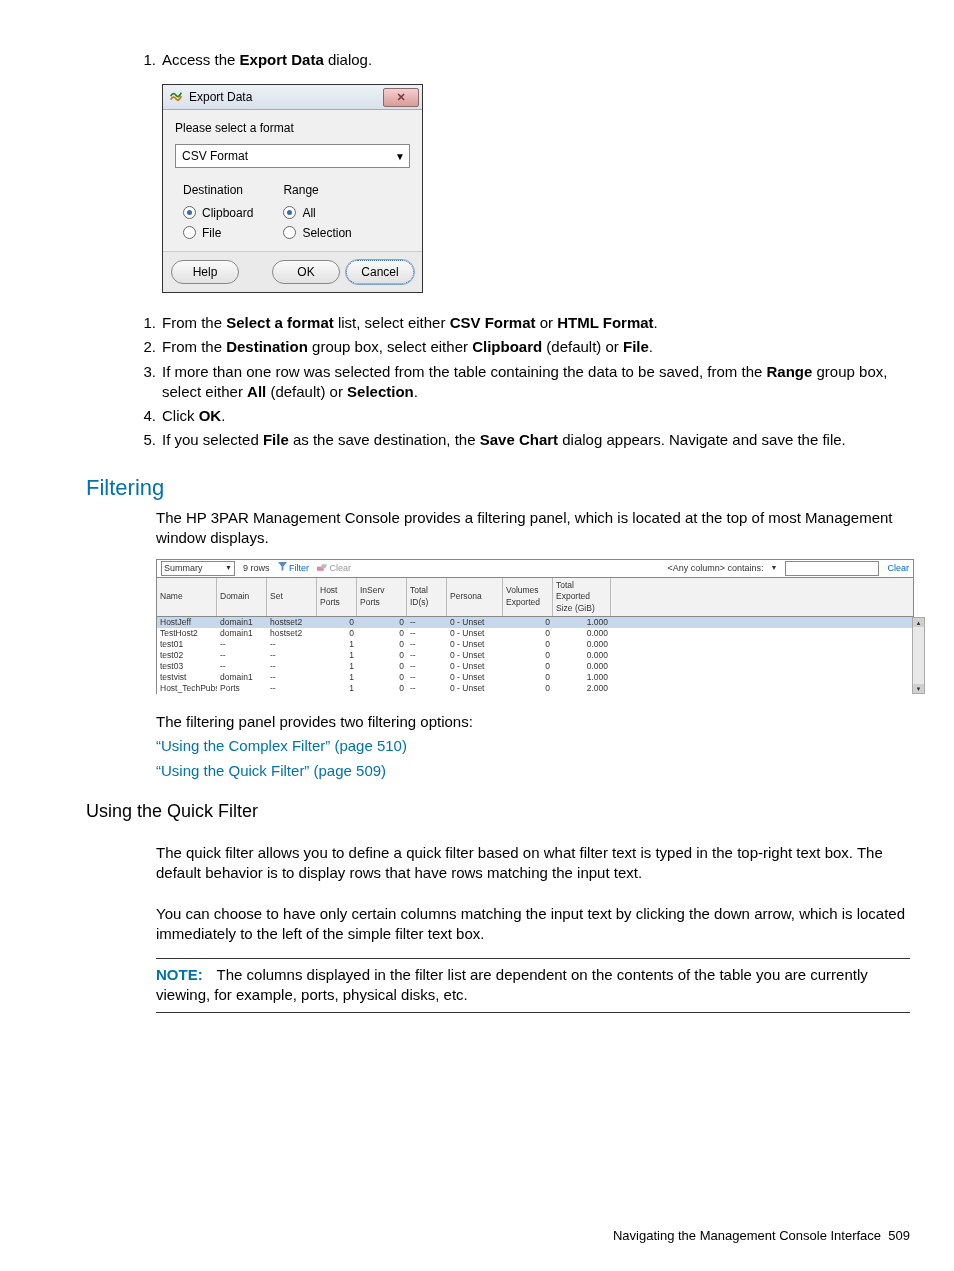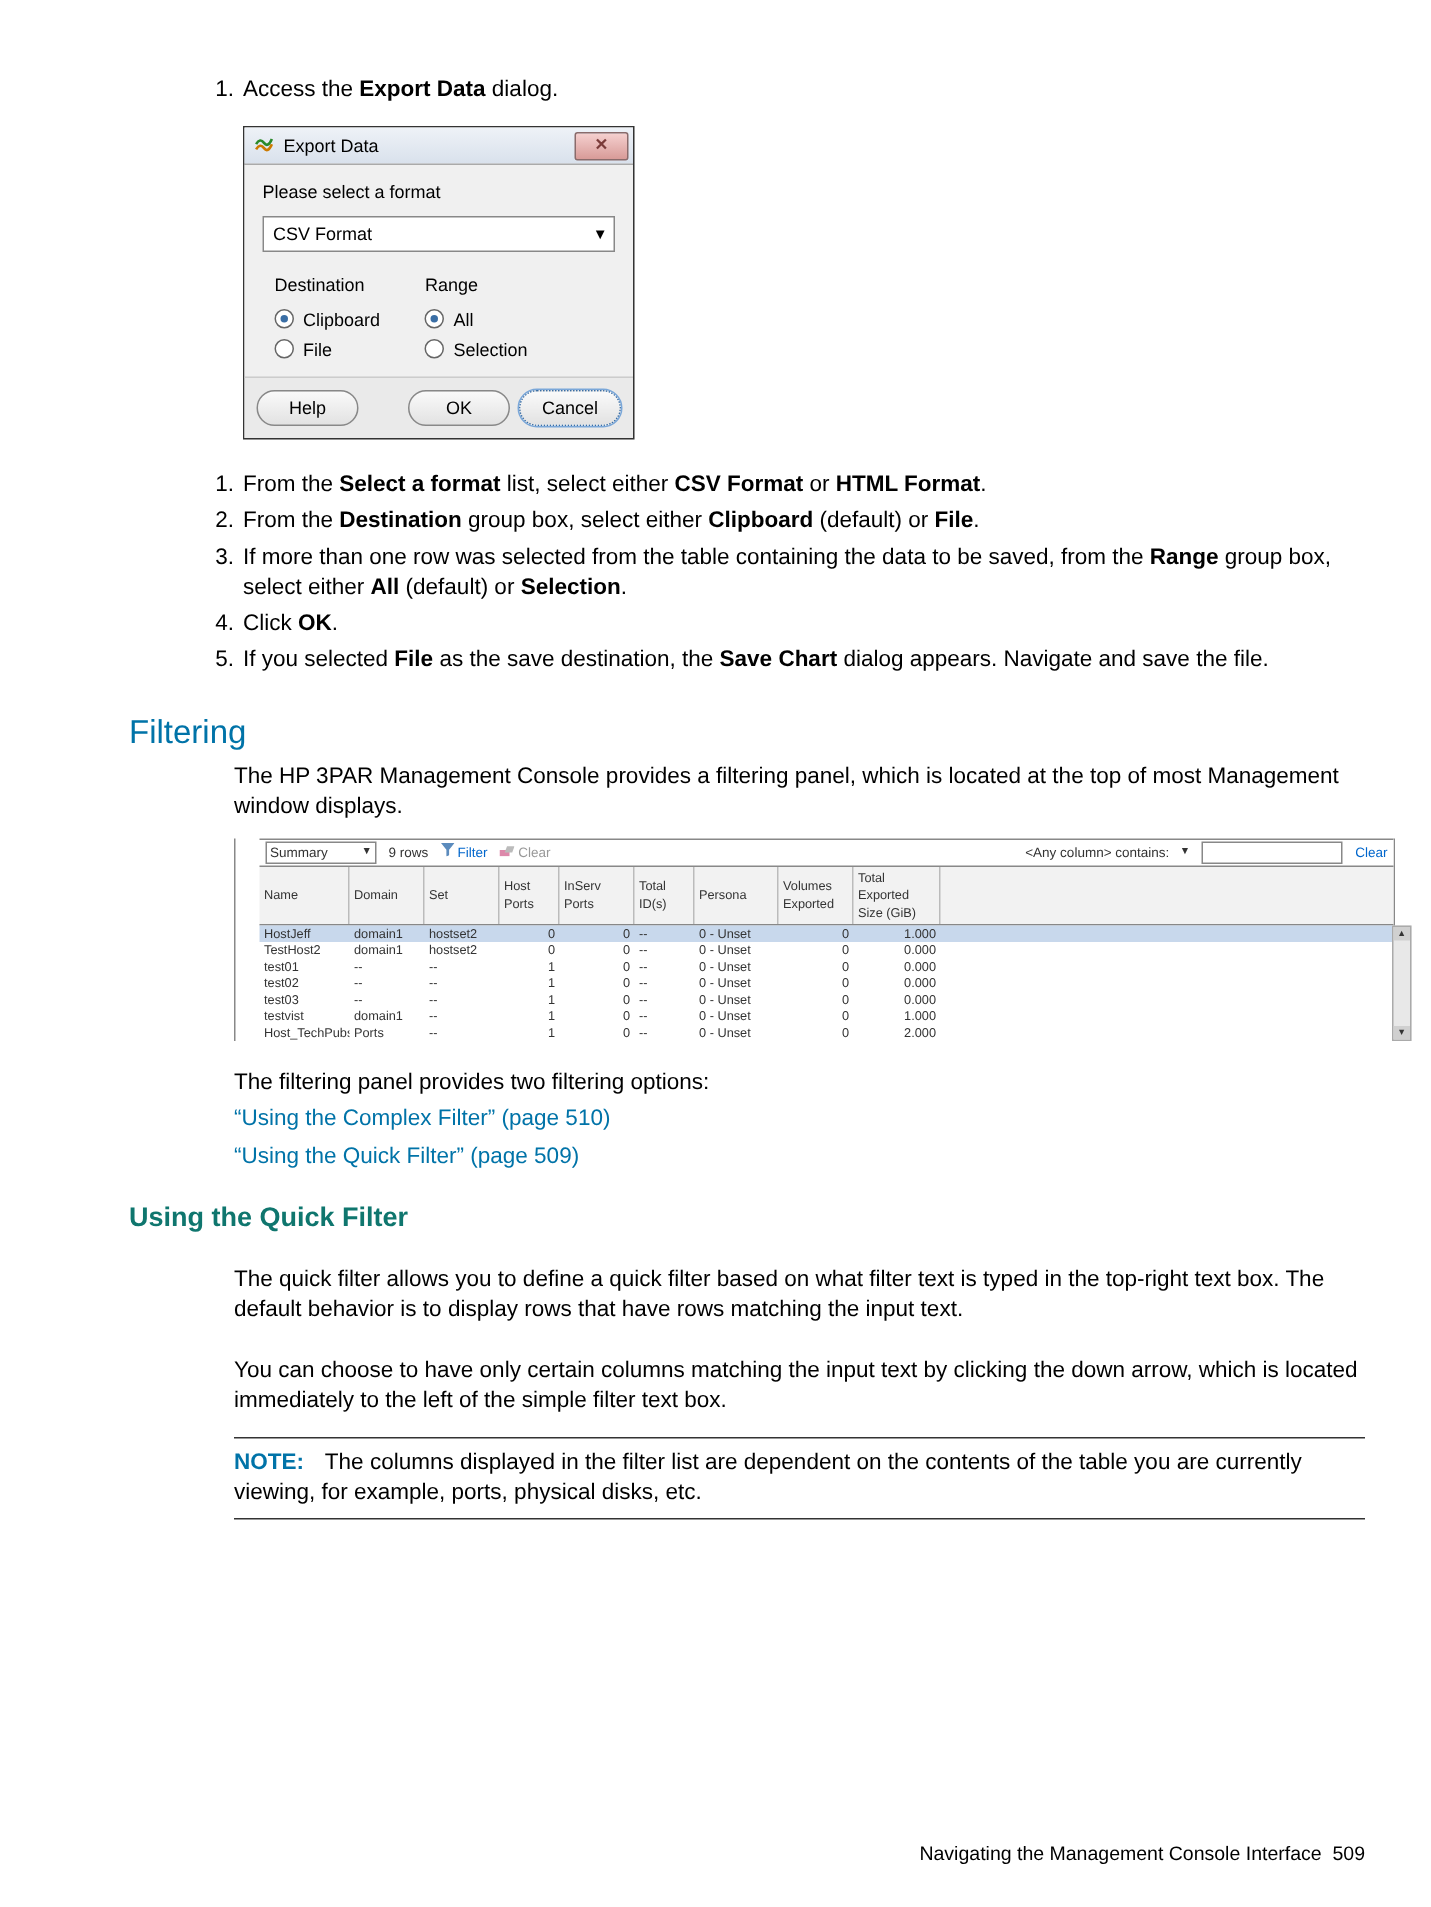--- a/index.html
+++ b/index.html
@@ -99,22 +99,22 @@
     font-family: "Segoe UI", Tahoma, sans-serif; font-size: 12px;
   }
   .btn.focus { border: 1px dotted #3a6ea5; outline: 1px solid #7aa7d9; }
   h2.sec {
     color: #0073a8;
     font-weight: normal;
     font-size: 22px;
     margin: 22px 0 6px -6px;
   }
   h3.sub {
-    color: #0f766e;
-    font-weight: bold;
+    color: #000000;
+    font-weight: normal;
     font-size: 18px;
     margin: 18px 0 4px -6px;
   }
   p.body { margin: 4px 0 10px 64px; }
   p.body2 { margin: 20px 0 10px 64px; }
   a.link { color: #0073a8; text-decoration: none; }
   .note-block {
     margin: 14px 0 0 64px;
     border-top: 1px solid #333;
     border-bottom: 1px solid #333;
@@ -124,21 +124,20 @@
 
   
   .panel-shot {
     margin: 10px 0 18px 64px;
     border-left: 1px solid #888;
     border-right: 1px solid #888;
     font-family: Tahoma, sans-serif;
     font-size: 9px;
     color: #333;
     width: 756px;
-    padding-left: 16px;
   }
   .panel-top {
     display: flex; align-items: center;
     border: 1px solid #888; border-left: none; border-right: none;
     height: 17px; padding: 0 4px; gap: 8px;
     background: #fff;
   }
   .panel-top .combo2 {
     border: 1px solid #888; height: 13px; width: 68px;
     display: flex; align-items: center; padding: 0 2px; font-size: 9px;

